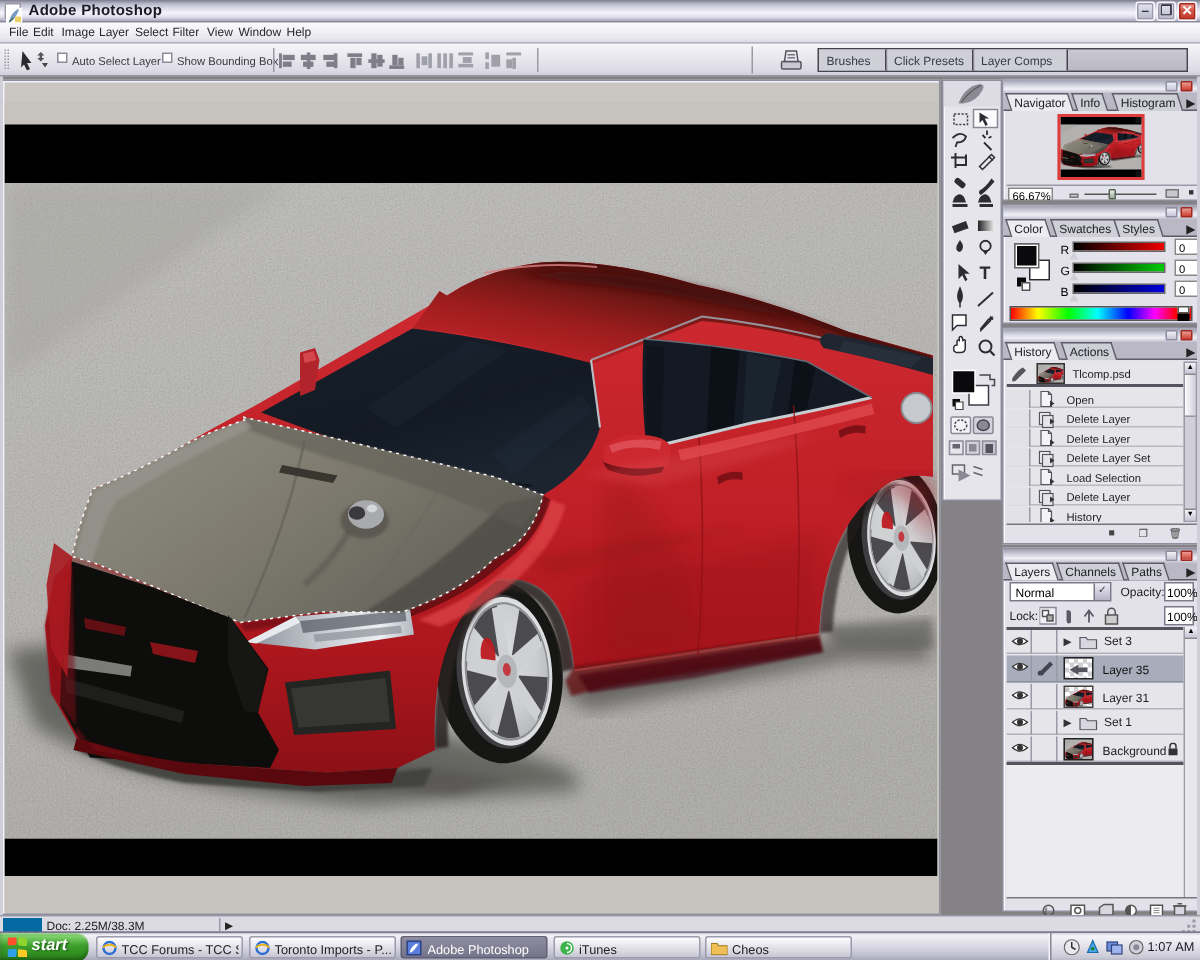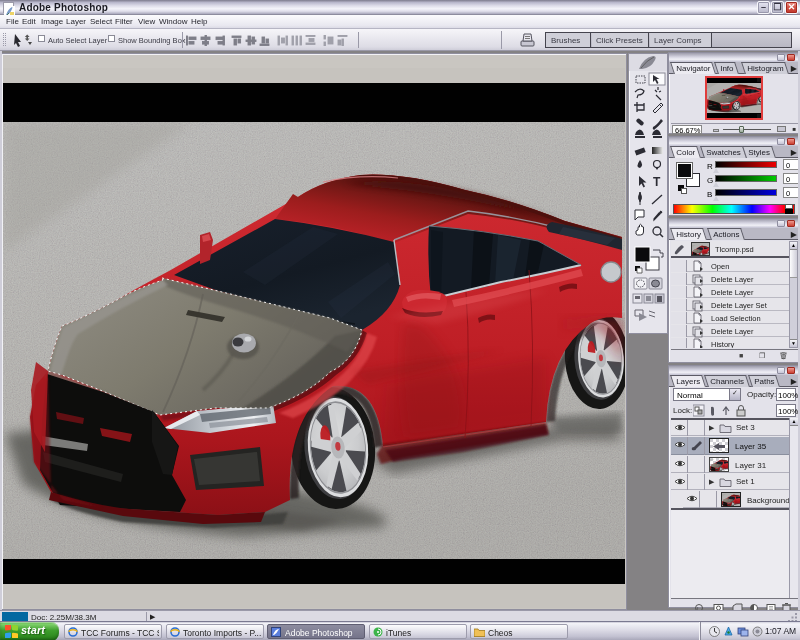--- a/index.html
+++ b/index.html
@@ -766,21 +766,21 @@
             <circle cx="6" cy="4.5" r="2" fill="#333"></circle>
           </svg>
         </div>
       <div class="abs" style="left:17px;top:0;width:17px;height:16px;border-right:1px solid #9a99a6;"></div>
       <span class="abs" style="left:38px;top:4px;font-size:7px;color:#333;">▶</span>
       <svg class="abs" style="left:48px;top:3px;" width="13" height="10" viewBox="0 0 13 10">
           <path d="M1,2 l4,0 l1,1.5 l6,0 l0,6 l-11,0 Z" fill="#d8d7e0" stroke="#55545e" stroke-width="0.8"></path>
         </svg>
       <span class="abs" style="left:65px;top:3px;font-size:8px;color:#222;">Set 1</span>
     </div>
-    <div class="abs" style="left:12px;top:71px;width:118px;height:17px;border-bottom:1px solid #b2b1bc;">
+    <div class="abs" style="left:0;top:71px;width:118px;height:17px;border-bottom:1px solid #b2b1bc;">
       <div class="abs" style="left:0;top:0;width:17px;height:17px;border-right:1px solid #9a99a6;">
           <svg class="abs" style="left:3px;top:3px;" width="12" height="9" viewBox="0 0 12 9">
             <path d="M1,4.5 Q6,0 11,4.5 Q6,9 1,4.5 Z" fill="#fff" stroke="#333" stroke-width="0.9"></path>
             <circle cx="6" cy="4.5" r="2" fill="#333"></circle>
           </svg>
         </div>
       <div class="abs" style="left:17px;top:0;width:17px;height:17px;border-right:1px solid #9a99a6;"></div>
       <div class="abs" style="left:38px;top:1px;width:20px;height:15px;border:1px solid #222;background:#b2b1af;overflow:hidden;">
         <svg class="abs" style="left:0;top:1px;" width="20" height="13" viewBox="20 30 580 390" preserveAspectRatio="none">
             <use href="#carshape"></use>

